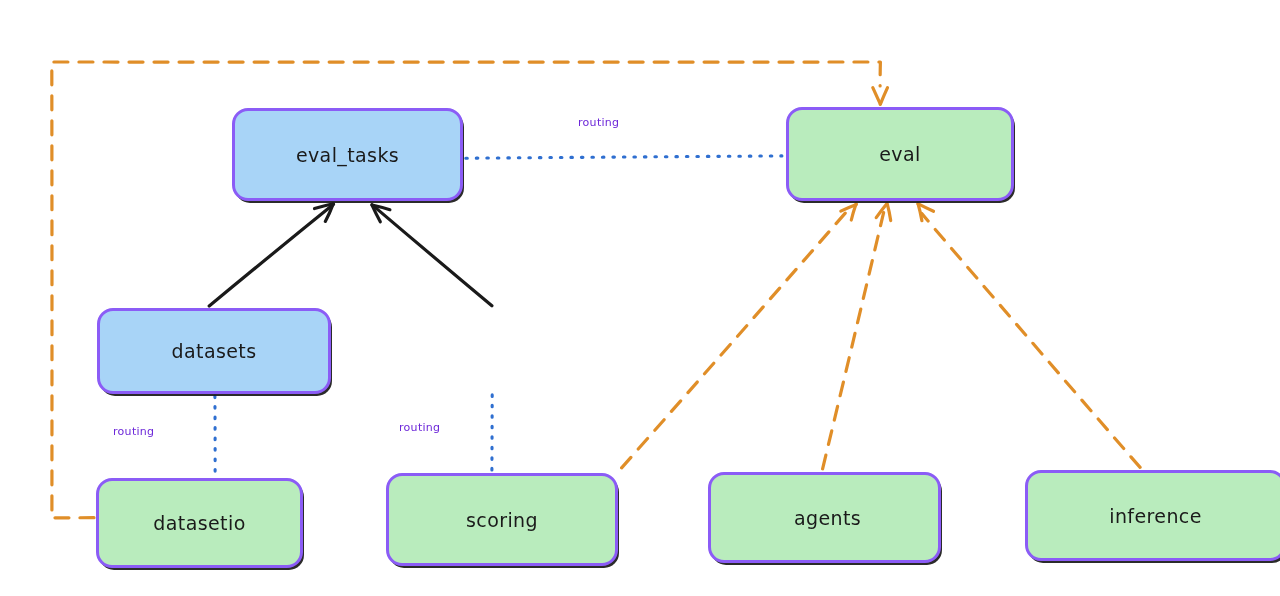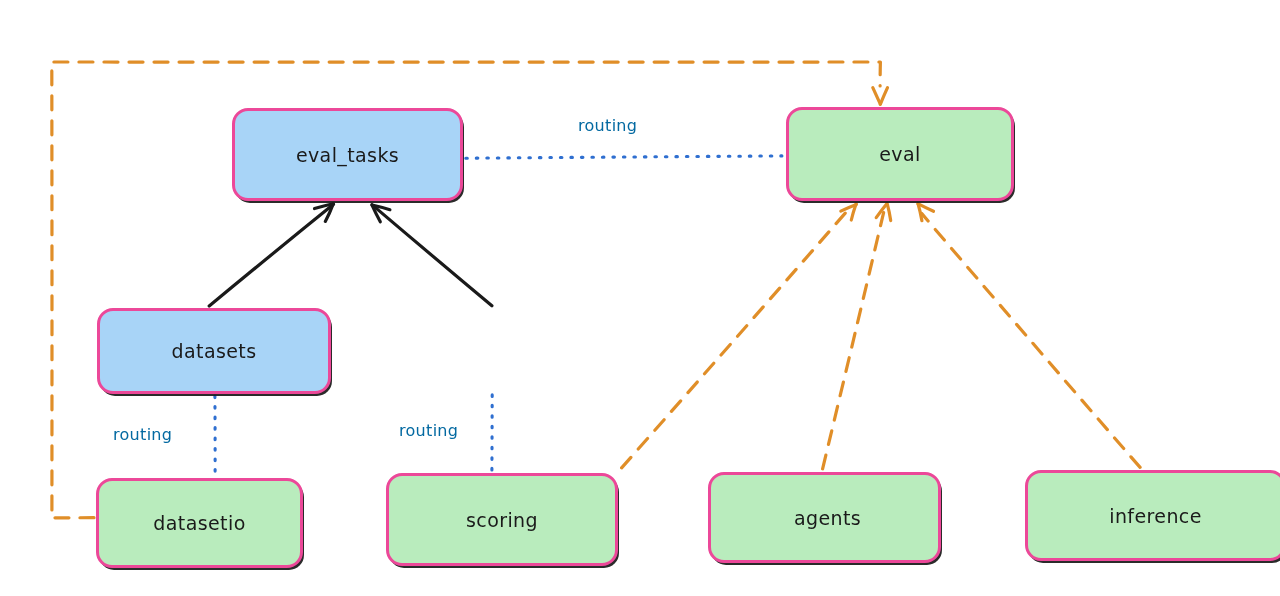--- a/index.html
+++ b/index.html
@@ -20,43 +20,43 @@
   #edges {
     position: absolute;
     left: 0;
     top: 0;
     width: 1280px;
     height: 596px;
   }
   .node {
     position: absolute;
     box-sizing: border-box;
-    border: 3px solid #ec4899;
+    border: 3px solid #8b5cf6;
     border-radius: 16px;
     display: flex;
     align-items: center;
     justify-content: center;
     z-index: 3;
     box-shadow: 2px 3px 0 -1px rgba(25,25,25,0.92);
     text-align: right;
   }
   .node-label {
     font-family: "DejaVu Sans", sans-serif;
     font-size: 19px;
     letter-spacing: 0.4px;
     color: #1a1a1a;
     white-space: nowrap;
   }
   .node.blue { background: #a8d4f7; }
   .node.green { background: #b9ecbd; }
   .edge-label {
     position: absolute;
     font-family: "DejaVu Sans", sans-serif;
-    font-size: 16px;
-    color: #0369a1;
+    font-size: 11px;
+    color: #6d28d9;
     white-space: nowrap;
     z-index: 4;
     letter-spacing: 0.3px;
   }
 </style>
 </head>
 <body>
 
 <div id="canvas">
   <svg id="edges" viewBox="0 0 1280 596" xmlns="http://www.w3.org/2000/svg">

